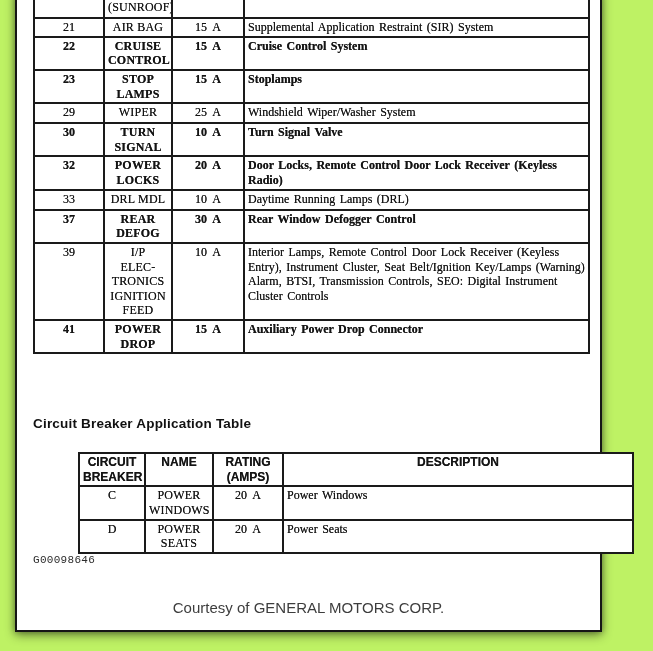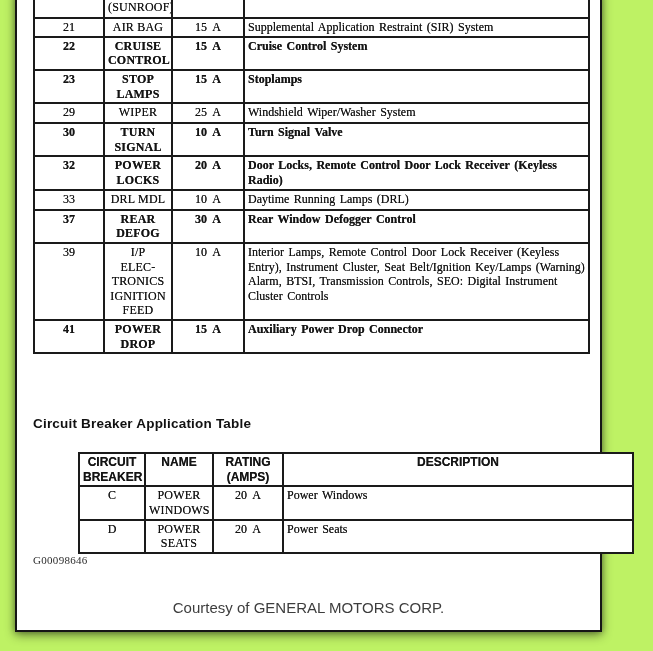--- a/index.html
+++ b/index.html
@@ -89,21 +89,21 @@
     line-height: 1.15;
     padding-top: 2px;
   }
   .breaker-table tr { height: 32px; }
 
   
   .figure-id {
     position: absolute;
     left: 16px;
     top: 564px;
-    font-family: Liberation Serif, serif;
+    font-family: Liberation Mono, monospace;
     font-size: 11px;
     color: #2b2b2b;
     letter-spacing: 0.3px;
   }
   .courtesy {
     position: absolute;
     left: 0;
     top: 609px;
     width: 100%;
     text-align: center;

